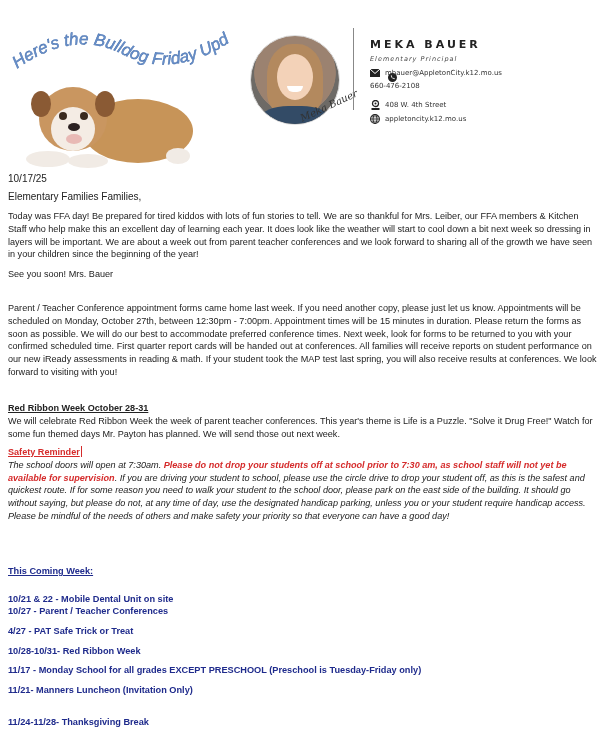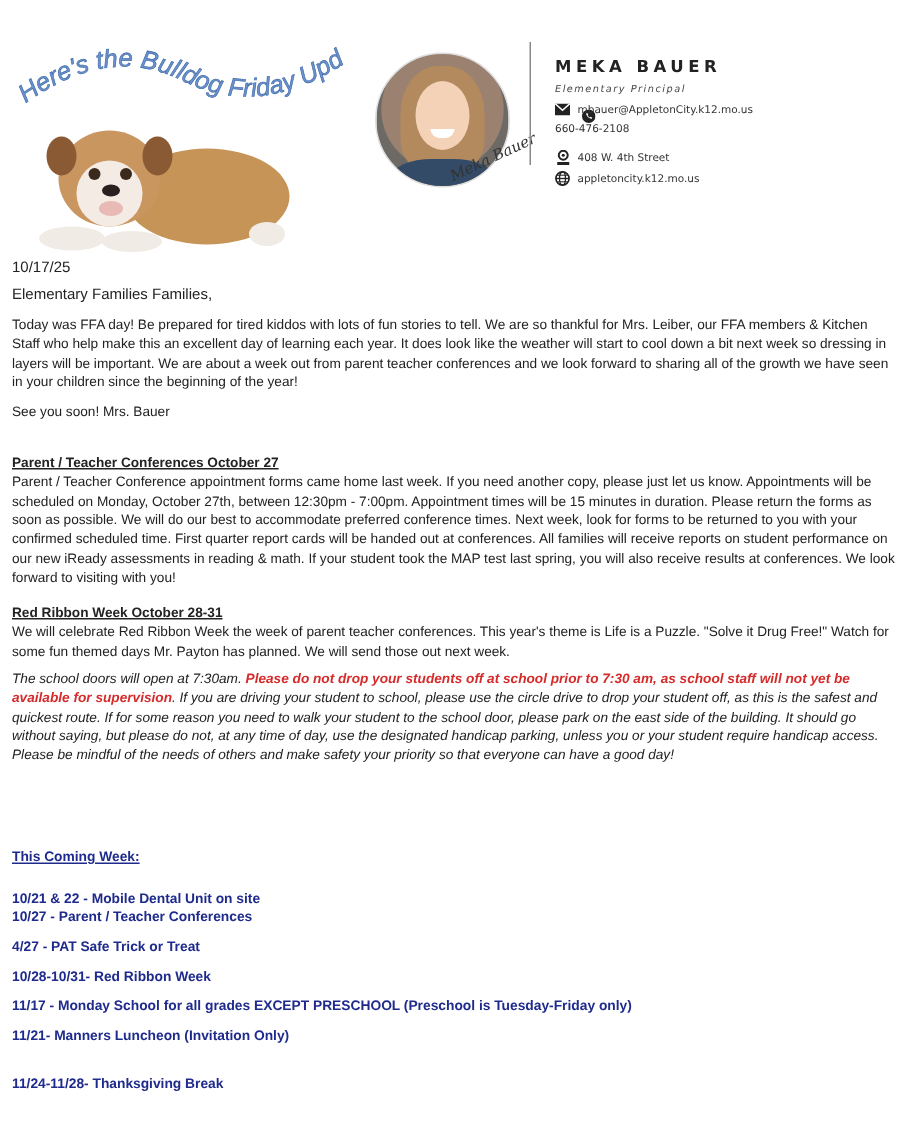--- a/index.html
+++ b/index.html
@@ -112,30 +112,30 @@
   </div>
 </div>
 
 <div class="date">10/17/25</div>
 <div class="greeting">Elementary Families Families,</div>
 
 <div class="p" style="top:210px;">Today was FFA day! Be prepared for tired kiddos with lots of fun stories to tell. We are so thankful for Mrs. Leiber, our FFA members &amp; Kitchen Staff who help make this an excellent day of learning each year. It does look like the weather will start to cool down a bit next week so dressing in layers will be important. We are about a week out from parent teacher conferences and we look forward to sharing all of the growth we have seen in your children since the beginning of the year!</div>
 <div class="p" style="top:268px;">See you soon! Mrs. Bauer</div>
 
 <div class="p" style="top:302px;">
-  <div class="h">Parent / Teacher Conferences October 27</div>
   <div>Parent / Teacher Conference appointment forms came home last week.  If you need another copy, please just let us know. Appointments will be scheduled on Monday, October 27th, between 12:30pm - 7:00pm.  Appointment times will be 15 minutes in duration.  Please return the forms as soon as possible.  We will do our best to accommodate preferred conference times.  Next week, look for forms to be returned to you with your confirmed scheduled time.  First quarter report cards will be handed out at conferences.  All families will receive reports on student performance on our new iReady assessments in reading &amp; math.  If your student took the MAP test last spring, you will also receive results at conferences. We look forward to visiting with you!</div>
 </div>
 
 <div class="p" style="top:402px;">
   <div class="h">Red Ribbon Week October 28-31</div>
   <div>We will celebrate Red Ribbon Week the week of parent teacher conferences. This year's theme is Life is a Puzzle. "Solve it Drug Free!" Watch for some fun themed days Mr. Payton has planned. We will send those out next week.</div>
 </div>
 
 <div class="p" style="top:446px;">
+  <div><span class="h red">Safety Reminder</span><span class="cursor"></span></div>
   <div class="ital"><span>The school doors will open at 7:30am.  </span><span class="red" style="font-weight:bold;">Please do not drop your students off at school prior to 7:30 am, as school staff will not yet be available for supervision</span><span>.  If you are driving your student to school, please use the circle drive to drop your student off, as this is the safest and quickest route.  If for some reason you need to walk your student to the school door, please park on the east side of the building.  It should go without saying, but please do not, at any time of day, use the designated handicap parking, unless you or your student require handicap access.  Please be mindful of the needs of others and make safety your priority so that everyone can have a good day!</span></div>
 </div>
 
 <div class="p" style="top:565px;">
   <div class="navy ul">This Coming Week:</div>
   <div class="navy" style="margin-top:15px;">10/21 &amp; 22 - Mobile Dental Unit on site</div>
 </div>
 
 <div class="p" style="top:604px;">
   <div class="navy" style="margin-top:1px;">10/27 - Parent / Teacher Conferences</div>

